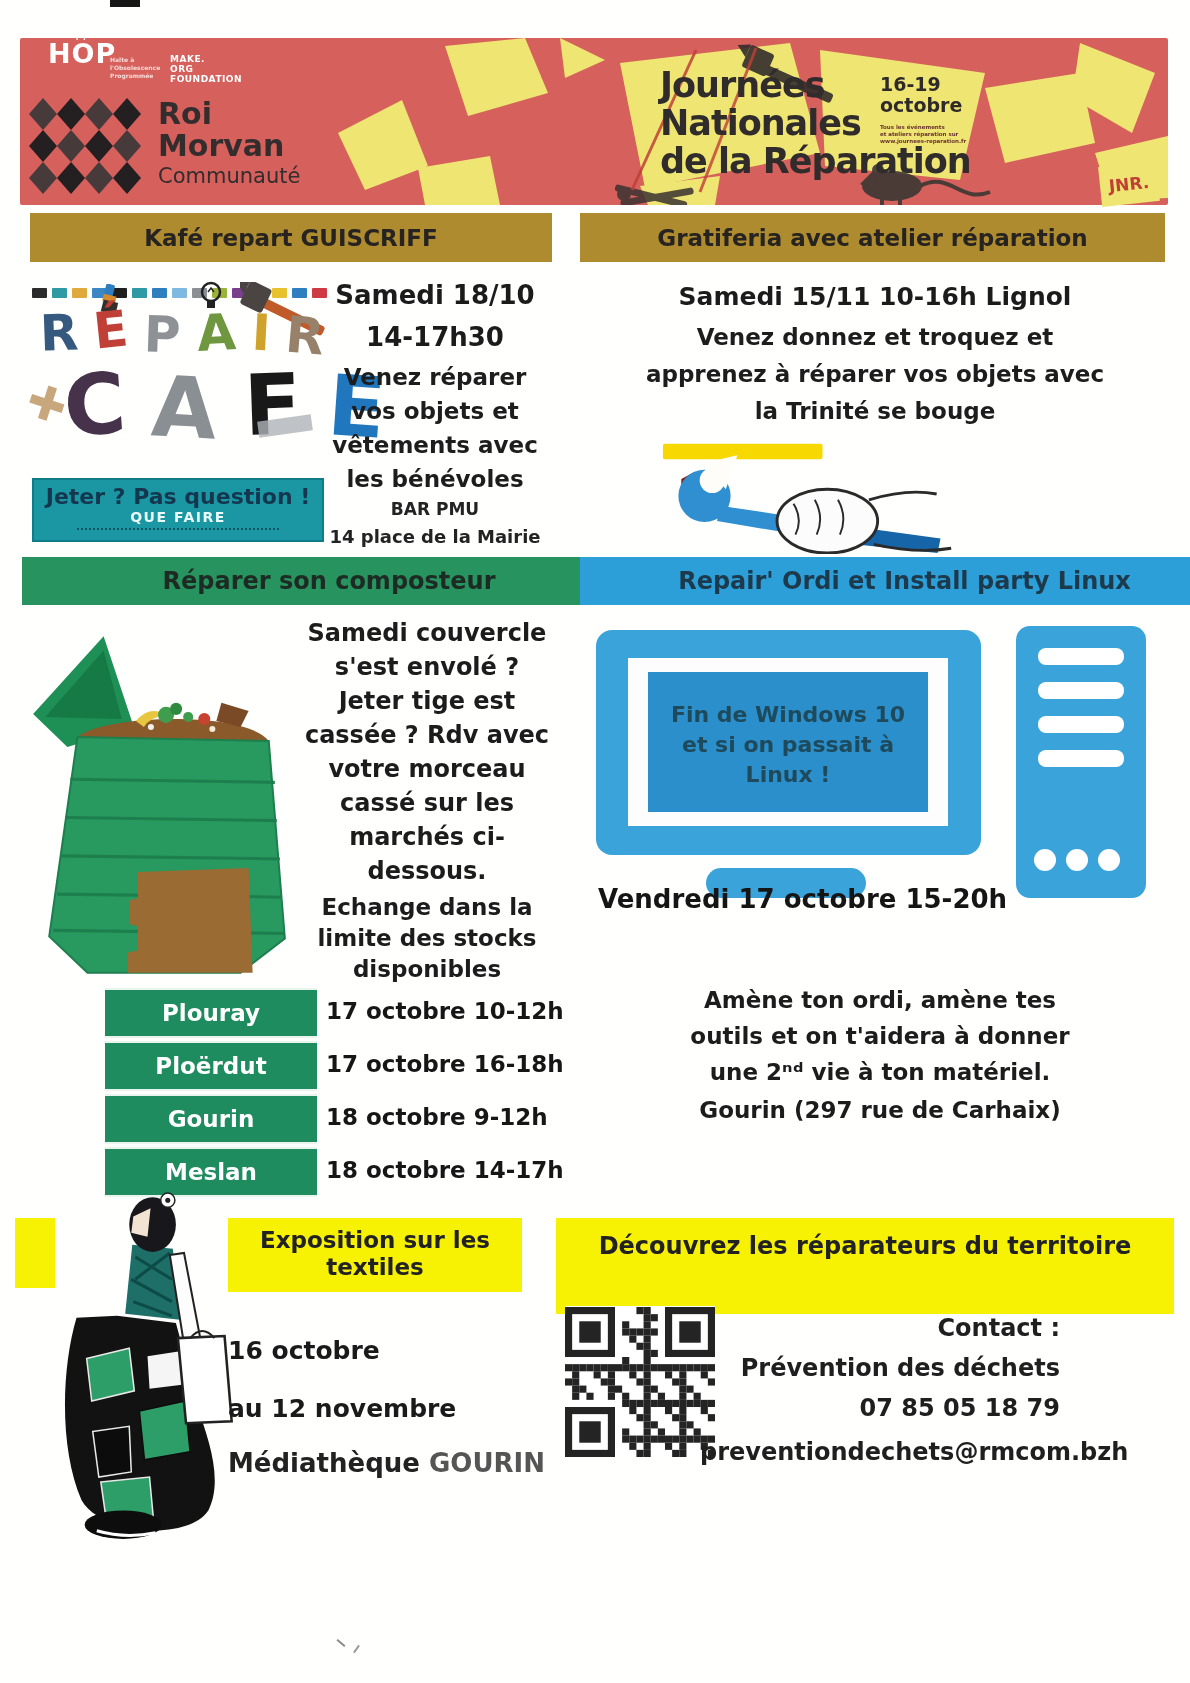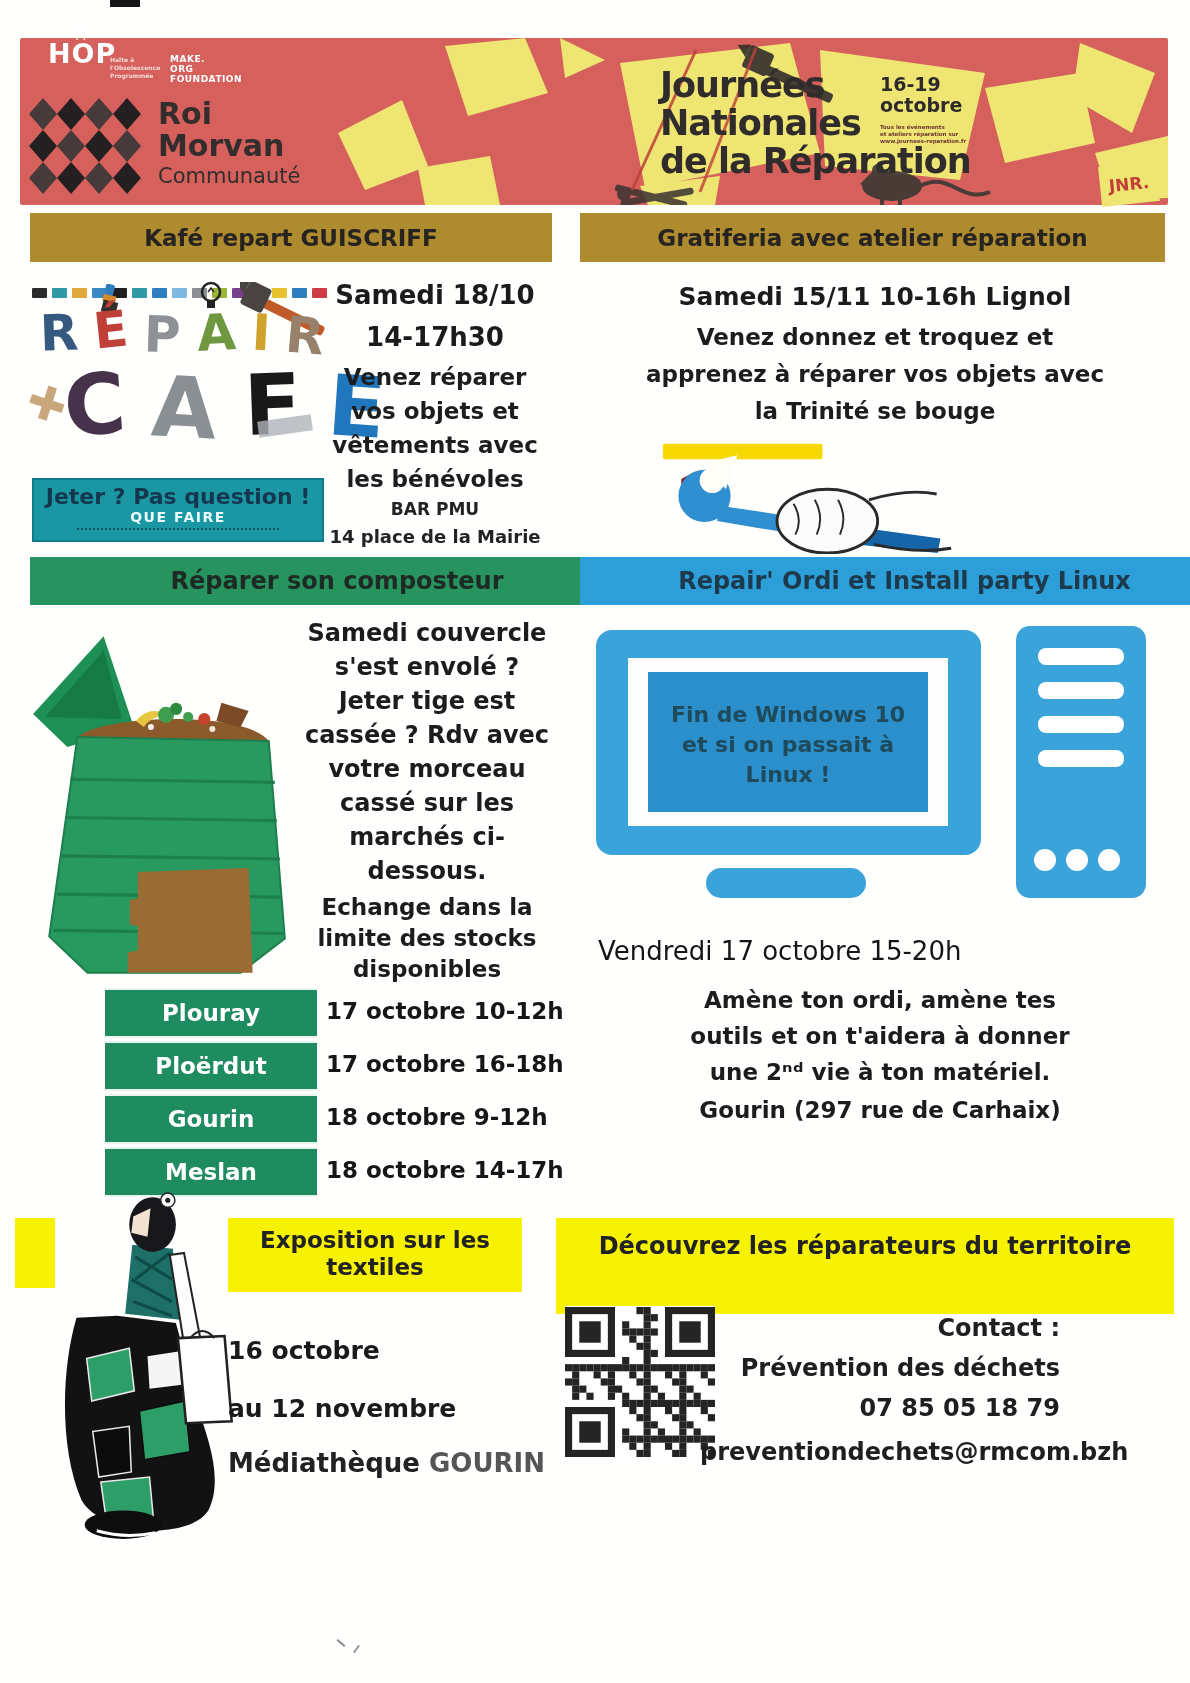--- a/index.html
+++ b/index.html
@@ -225,21 +225,21 @@
     <circle cx="58" cy="62" r="27" style="fill:var(--wrench-blue,#2f8fd0)"></circle>
     <circle cx="66" cy="46" r="13" fill="#fffdf8"></circle>
     <polygon points="58,28 92,20 80,55" fill="#fffdf8"></polygon>
     <polygon points="74,72 218,94 215,112 71,88" style="fill:var(--wrench-blue,#2f8fd0)"></polygon>
     <polygon points="215,94 302,106 299,121 213,112" fill="#1565a8"></polygon>
     <ellipse cx="185" cy="88" rx="52" ry="33" fill="#fcfcfc" stroke="#2a2a2a" stroke-width="3"></ellipse>
     <path d="M150,70 q10,16 2,32 M172,66 q10,18 2,36 M196,66 q10,18 2,36" stroke="#2a2a2a" stroke-width="2" fill="none"></path>
     <path d="M228,66 q40,-12 70,-6 M233,112 q45,10 80,4" stroke="#2a2a2a" stroke-width="3" fill="none"></path>
   </svg>
 
-  <div class="hdr greenbar" style="left:30px;top:557px;width:614px;height:48px;">
+  <div class="hdr greenbar" style="left:22px;top:557px;width:614px;height:48px;">
     <span>Réparer son composteur</span>
   </div>
   <div class="hdr bluebar" style="left:580px;top:557px;width:649px;height:48px;justify-content:center;">
     <span>Repair' Ordi et Install party Linux</span>
   </div>
 
   <svg class="abs" style="left:15px;top:618px;width:292px;height:368px;" viewBox="0 0 290 365">
     <polygon points="18,95 88,18 118,108 52,128" fill="#1e8f55"></polygon>
     <polygon points="30,98 88,32 106,100" fill="#157a45"></polygon>
     <path d="M62,118 C 90,95 230,92 252,122 L 252,130 62,126 Z" fill="#8a5a2b"></path>
@@ -302,21 +302,21 @@
     <rect x="428" y="4" width="130" height="272" rx="14" style="fill:var(--computer-blue,#3aa3da)"></rect>
     <rect x="450" y="26" width="86" height="17" rx="8" fill="#fff"></rect>
     <rect x="450" y="60" width="86" height="17" rx="8" fill="#fff"></rect>
     <rect x="450" y="94" width="86" height="17" rx="8" fill="#fff"></rect>
     <rect x="450" y="128" width="86" height="17" rx="8" fill="#fff"></rect>
     <circle cx="457" cy="238" r="11" fill="#fff"></circle>
       <circle cx="489" cy="238" r="11" fill="#fff"></circle>
       <circle cx="521" cy="238" r="11" fill="#fff"></circle>
   </svg>
 
-  <div class="abs" style="left:598px;top:936px;font-size:26px;font-weight:400;color:#151515;">Vendredi 17 octobre 15-20h</div>
+  <div class="abs" style="left:598px;top:884px;font-size:26px;font-weight:700;color:#151515;">Vendredi 17 octobre 15-20h</div>
   <div class="abs ctr" style="left:600px;top:982px;width:560px;font-size:23px;font-weight:700;line-height:36px;color:#1c1c1c;">
     <div>Amène ton ordi, amène tes</div>
     <div>outils et on t'aidera à donner</div>
     <div>une 2ⁿᵈ vie à ton matériel.</div>
   </div>
   <div class="abs ctr" style="left:600px;top:1092px;width:560px;font-size:23px;font-weight:700;line-height:36px;color:#1c1c1c;">
     <div>Gourin (297 rue de Carhaix)</div>
   </div>
 
   <div class="abs yellowbox" style="left:15px;top:1218px;width:40px;height:70px;"></div>

